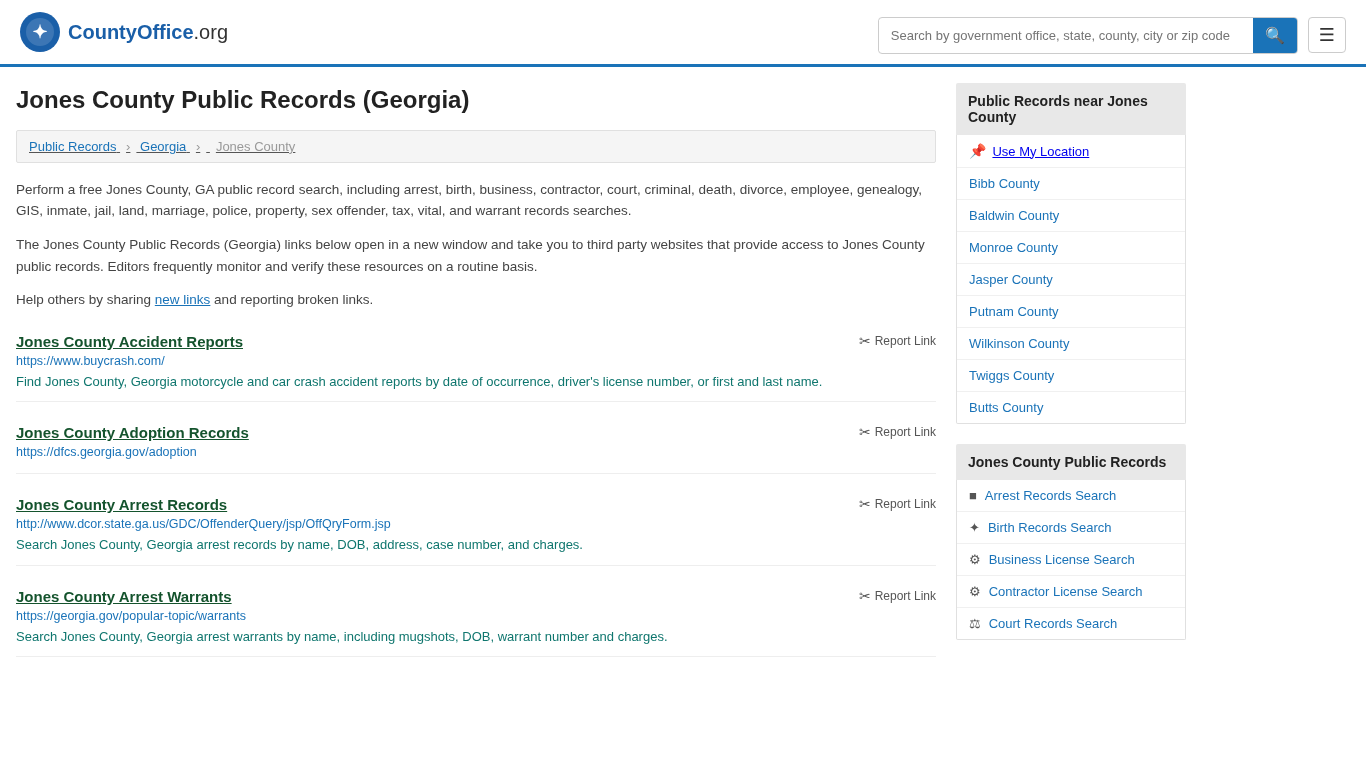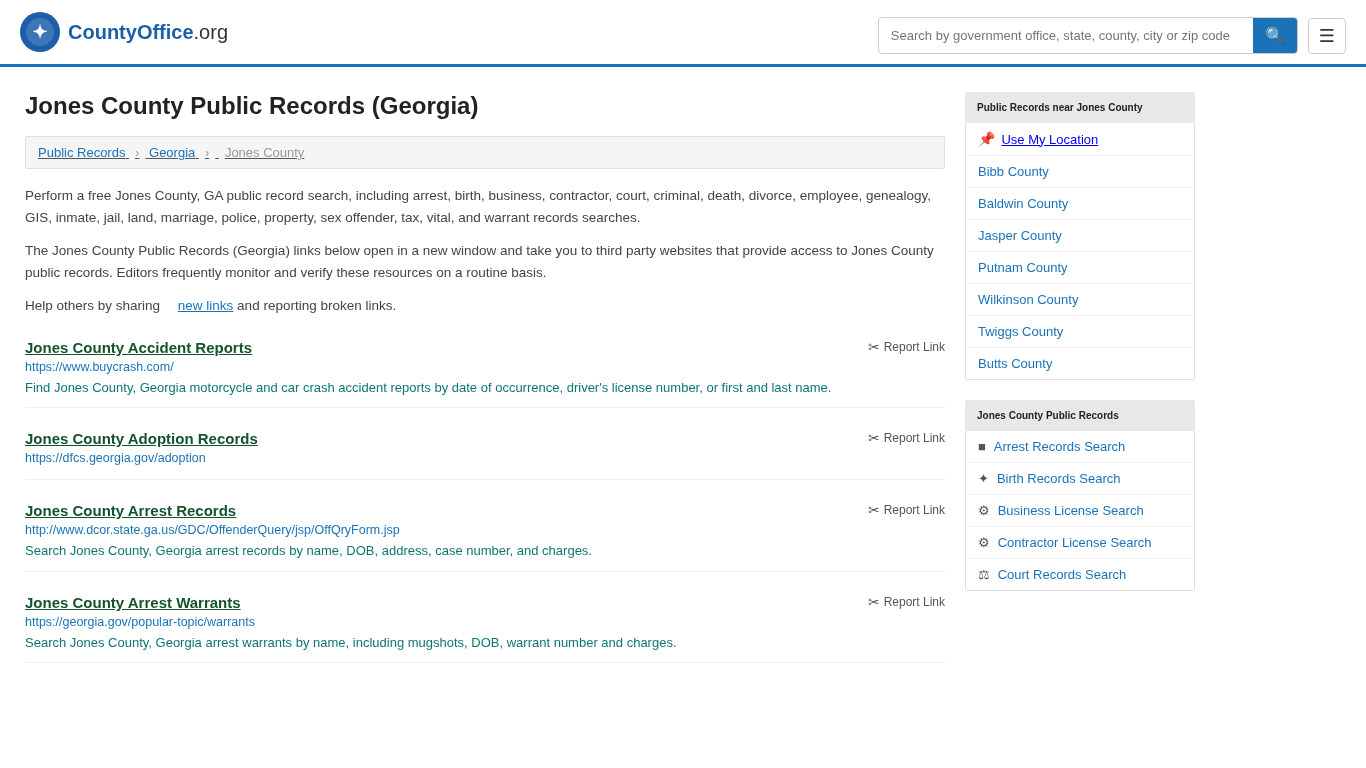--- a/index.html
+++ b/index.html
@@ -18,21 +18,21 @@
       display: flex;
       align-items: center;
       gap: 8px;
     }
     .logo-icon {
       width: 40px;
       height: 40px;
     }
     .header-right {
       display: flex;
-      align-items: flex-end;
+      align-items: flex-start;
       gap: 10px;
       margin-top: 7px;
     }
     .search-bar {
       display: flex;
       align-items: center;
       border: 1px solid #ccc;
       border-radius: 4px;
       overflow: hidden;
       width: 420px;
@@ -61,22 +61,23 @@
       cursor: pointer;
       font-size: 18px;
       color: #333;
     }
 
     
     .page-container {
       display: flex;
       max-width: 1366px;
       margin: 0 auto;
-      padding: 25px;
+      padding: 16px;
       gap: 20px;
+      align-items: center;
     }
 
     
     .main-content {
       flex: 1;
       max-width: 920px;
     }
     .page-title {
       font-size: 24px;
       font-weight: bold;
@@ -103,21 +104,20 @@
     }
     .description {
       font-size: 13.5px;
       line-height: 1.6;
       color: #444;
       margin-bottom: 12px;
     }
     .description a {
       color: #1a73b8;
       text-decoration: underline;
-      margin-left: 14px;
     }
 
     
     .record-item {
       margin-top: 22px;
       padding-bottom: 10px;
       border-bottom: 1px solid #eee;
     }
     .record-title {
       font-size: 15px;
@@ -161,21 +161,21 @@
     .sidebar {
       width: 230px;
       flex-shrink: 0;
     }
     .sidebar-section {
       margin-bottom: 20px;
     }
     .sidebar-section-title {
       background: #e8e8e8;
       padding: 10px 12px;
-      font-size: 10px;
+      font-size: 14px;
       font-weight: bold;
       color: #222;
       margin-bottom: 0;
       border-radius: 2px 2px 0 0;
     }
     .sidebar-list {
       border: 1px solid #e0e0e0;
       border-top: none;
       border-radius: 0 0 2px 2px;
     }
@@ -332,20 +332,23 @@
           <a href="#">Use My Location</a>
         </div>
 
         <div class="sidebar-item">
           <a href="#">Bibb County</a>
         </div>
         <div class="sidebar-item">
           <a href="#">Baldwin County</a>
         </div>
         <div class="sidebar-item">
+          <a href="#">Monroe County</a>
+        </div>
+        <div class="sidebar-item">
           <a href="#">Jasper County</a>
         </div>
         <div class="sidebar-item">
           <a href="#">Putnam County</a>
         </div>
         <div class="sidebar-item">
           <a href="#">Wilkinson County</a>
         </div>
         <div class="sidebar-item">
           <a href="#">Twiggs County</a>

